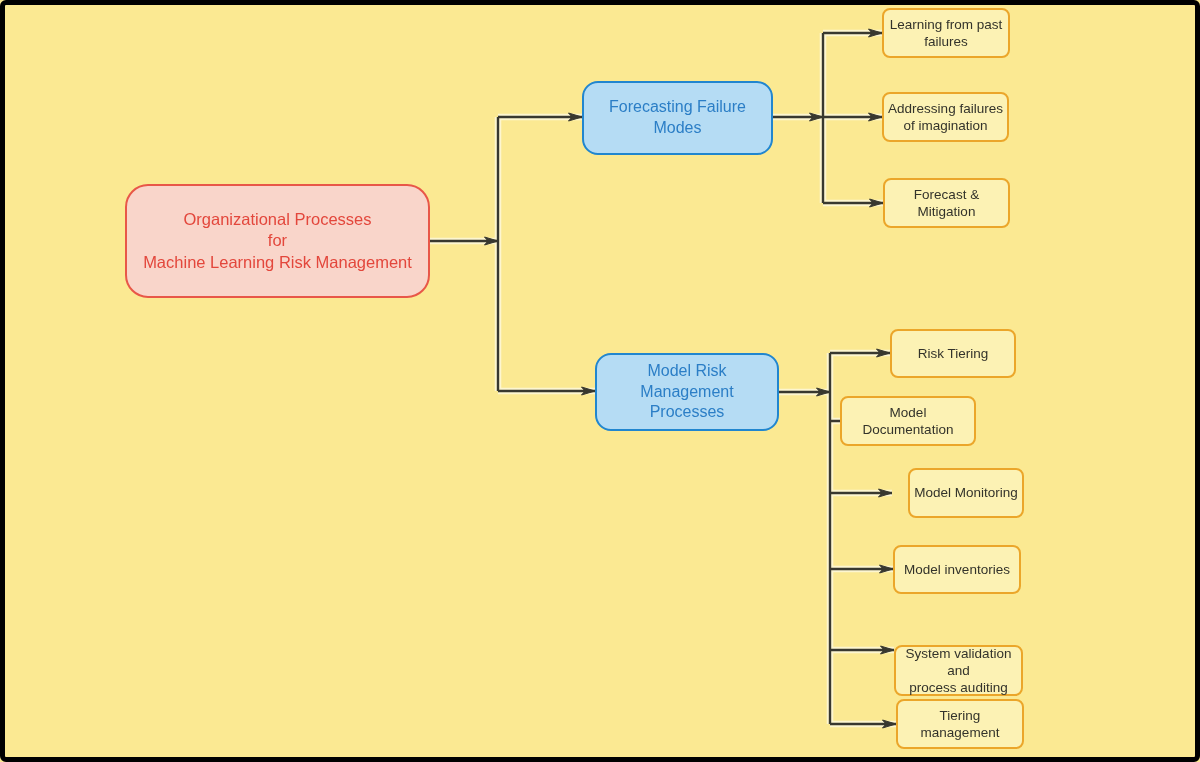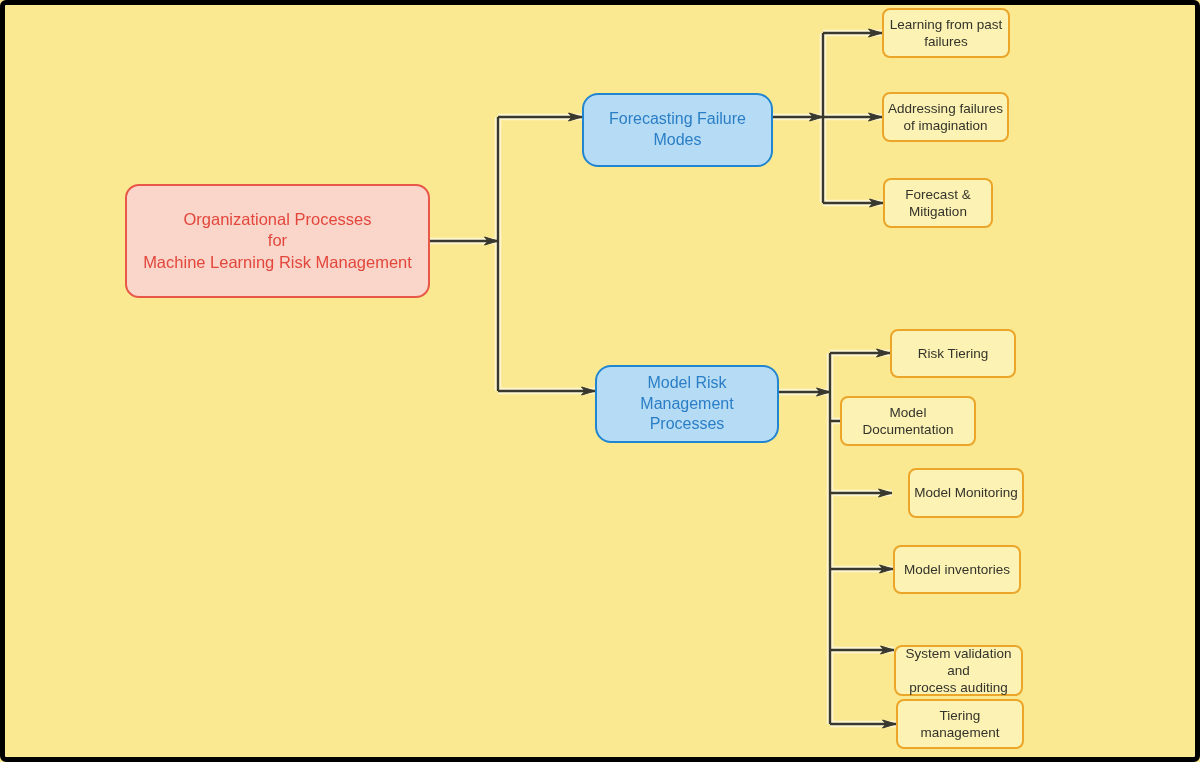--- a/index.html
+++ b/index.html
@@ -54,21 +54,20 @@
     font-size: 16.5px;
     line-height: 1.28;
   }
   .node.branch {
     background: var(--branch-fill, #B5DCF4);
     border: 2.5px solid var(--branch-stroke, #2186CF);
     border-radius: 16px;
     color: var(--branch-text, #2B7EC6);
     font-size: 16px;
     line-height: 1.3;
-    margin-top: 12px;
   }
   .node.leaf {
     background: var(--leaf-fill, #FCF2B4);
     border: 2px solid var(--leaf-stroke, #EBA62A);
     border-radius: 8px;
     color: var(--leaf-text, #33332B);
     font-size: 13.5px;
     line-height: 1.27;
     padding: 2px 4px;
   }
@@ -102,38 +101,38 @@
       <path d="M830,353 V724"></path>
       <path d="M830,353 H890" marker-end="url(#arw)"></path>
       <path d="M830,421 H892" marker-end="url(#arw)"></path>
       <path d="M830,493 H892" marker-end="url(#arw)"></path>
       <path d="M830,569 H893" marker-end="url(#arw)"></path>
       <path d="M830,650 H894" marker-end="url(#arw)"></path>
       <path d="M830,724 H896" marker-end="url(#arw)"></path>
     </g>
   </svg>
 
-  <div class="node root" style="left:125px; top:184px; width:305px; height:114px;">Organizational Processes
+  <div class="node root" style="left:125px; top:184px; width:305px; height:114px;border-radius:23px;">Organizational Processes
 for
 Machine Learning Risk Management</div>
 
   <div class="node branch" style="left:582px; top:81px; width:191px; height:74px;">Forecasting Failure
 Modes</div>
 
   <div class="node branch" style="left:595px; top:353px; width:184px; height:78px;">Model Risk
 Management
 Processes</div>
 
   <div class="node leaf" style="left:882px; top:8px; width:128px; height:50px;">Learning from past
 failures</div>
 
   <div class="node leaf" style="left:882px; top:92px; width:127px; height:50px;">Addressing failures
 of imagination</div>
 
-  <div class="node leaf" style="left:883px; top:178px; width:110px; height:50px;">Forecast &amp;
+  <div class="node leaf" style="left:883px; top:178px; width:127px; height:50px;">Forecast &amp;
 Mitigation</div>
 
   <div class="node leaf" style="left:890px; top:329px; width:126px; height:49px;">Risk Tiering</div>
 
   <div class="node leaf" style="left:840px; top:396px; width:136px; height:50px;">Model
 Documentation</div>
 
   <div class="node leaf" style="left:908px; top:468px; width:116px; height:50px;">Model Monitoring</div>
 
   <div class="node leaf" style="left:893px; top:545px; width:128px; height:49px;">Model inventories</div>

